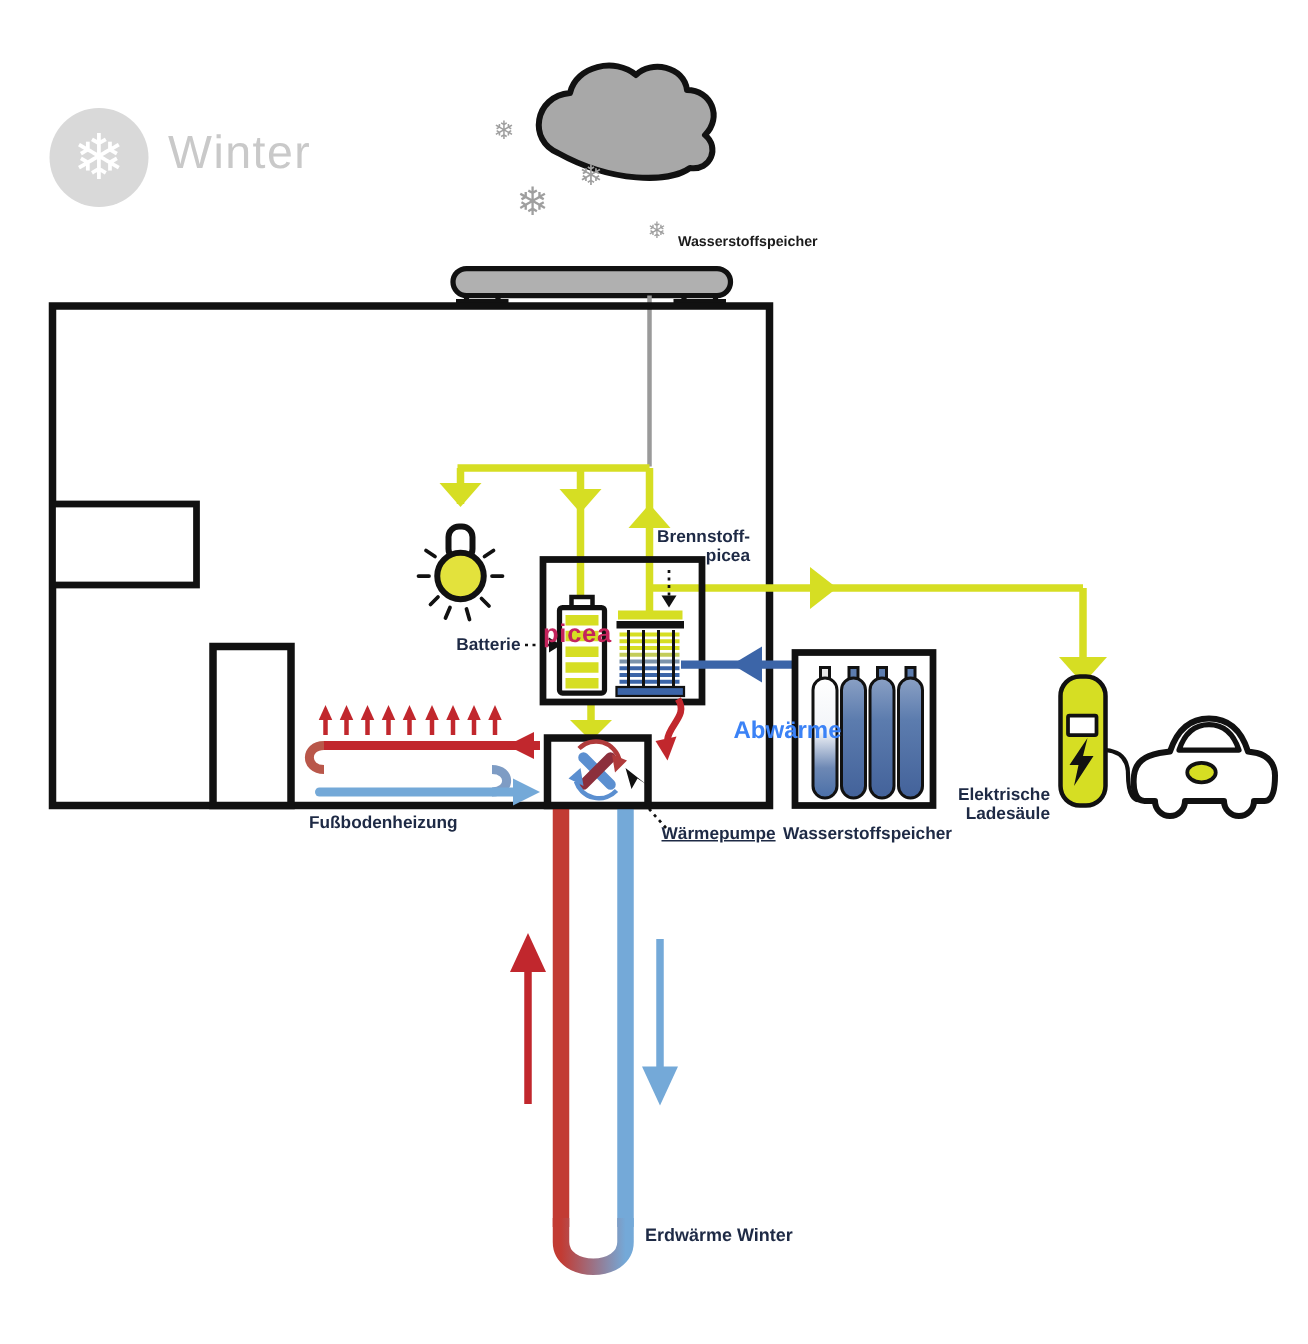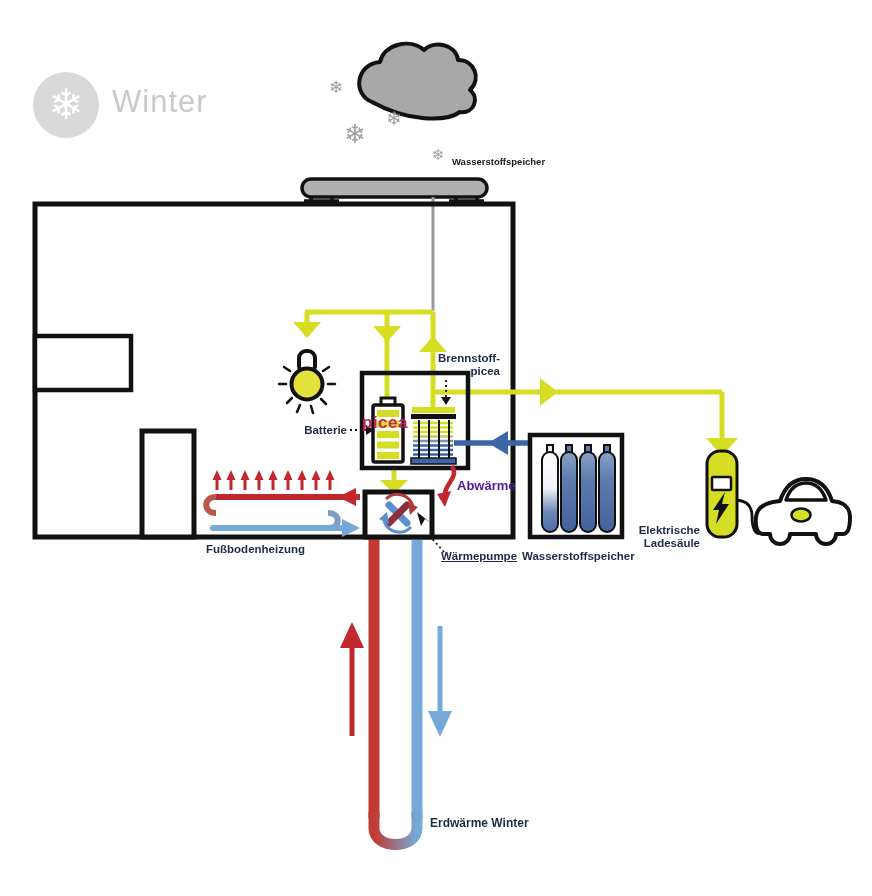--- a/index.html
+++ b/index.html
@@ -1,21 +1,21 @@
 <!DOCTYPE html>
 <html><head>
 <meta charset="utf-8">
 <style>
   html,body{margin:0;padding:0;background:#fff;}
   .stage{position:relative;width:872px;height:896px;background:#ffffff;overflow:hidden;
          font-family:"Liberation Sans",sans-serif;}
   svg{position:absolute;left:0;top:0;}
   .lbl{position:absolute;font-weight:bold;color:#1e2a45;font-size:11.5px;line-height:1.15;white-space:nowrap;}
   .lbl.small{font-size:9.5px;color:#1b1b1b;}
-  .lbl.red{color:#4c1d95;font-size:13px;}
+  .lbl.red{color:#3b82f6;font-size:16px;margin-left:32px;}
   .lbl.right{text-align:right;}
   .lbl.center{text-align:center;}
   .picea{position:absolute;left:362px;top:379px;width:106px;text-align:left;
          font-weight:bold;font-size:17px;letter-spacing:.5px;color:#c4245c;margin-top:34px;}
   .winter-badge{position:absolute;left:33px;top:72px;width:66px;height:66px;border-radius:50%;
          background:#d9d9d9;display:flex;align-items:center;justify-content:center;}
   .winter-badge .flake{color:#ffffff;font-size:42px;line-height:1;}
   .winter-word{position:absolute;left:112px;top:84px;font-size:31px;font-weight:normal;color:#c9c9c9;letter-spacing:1px;}
   .sflake{position:absolute;color:#9f9f9f;line-height:1;transform:translate(-50%,-50%);}
 </style>

